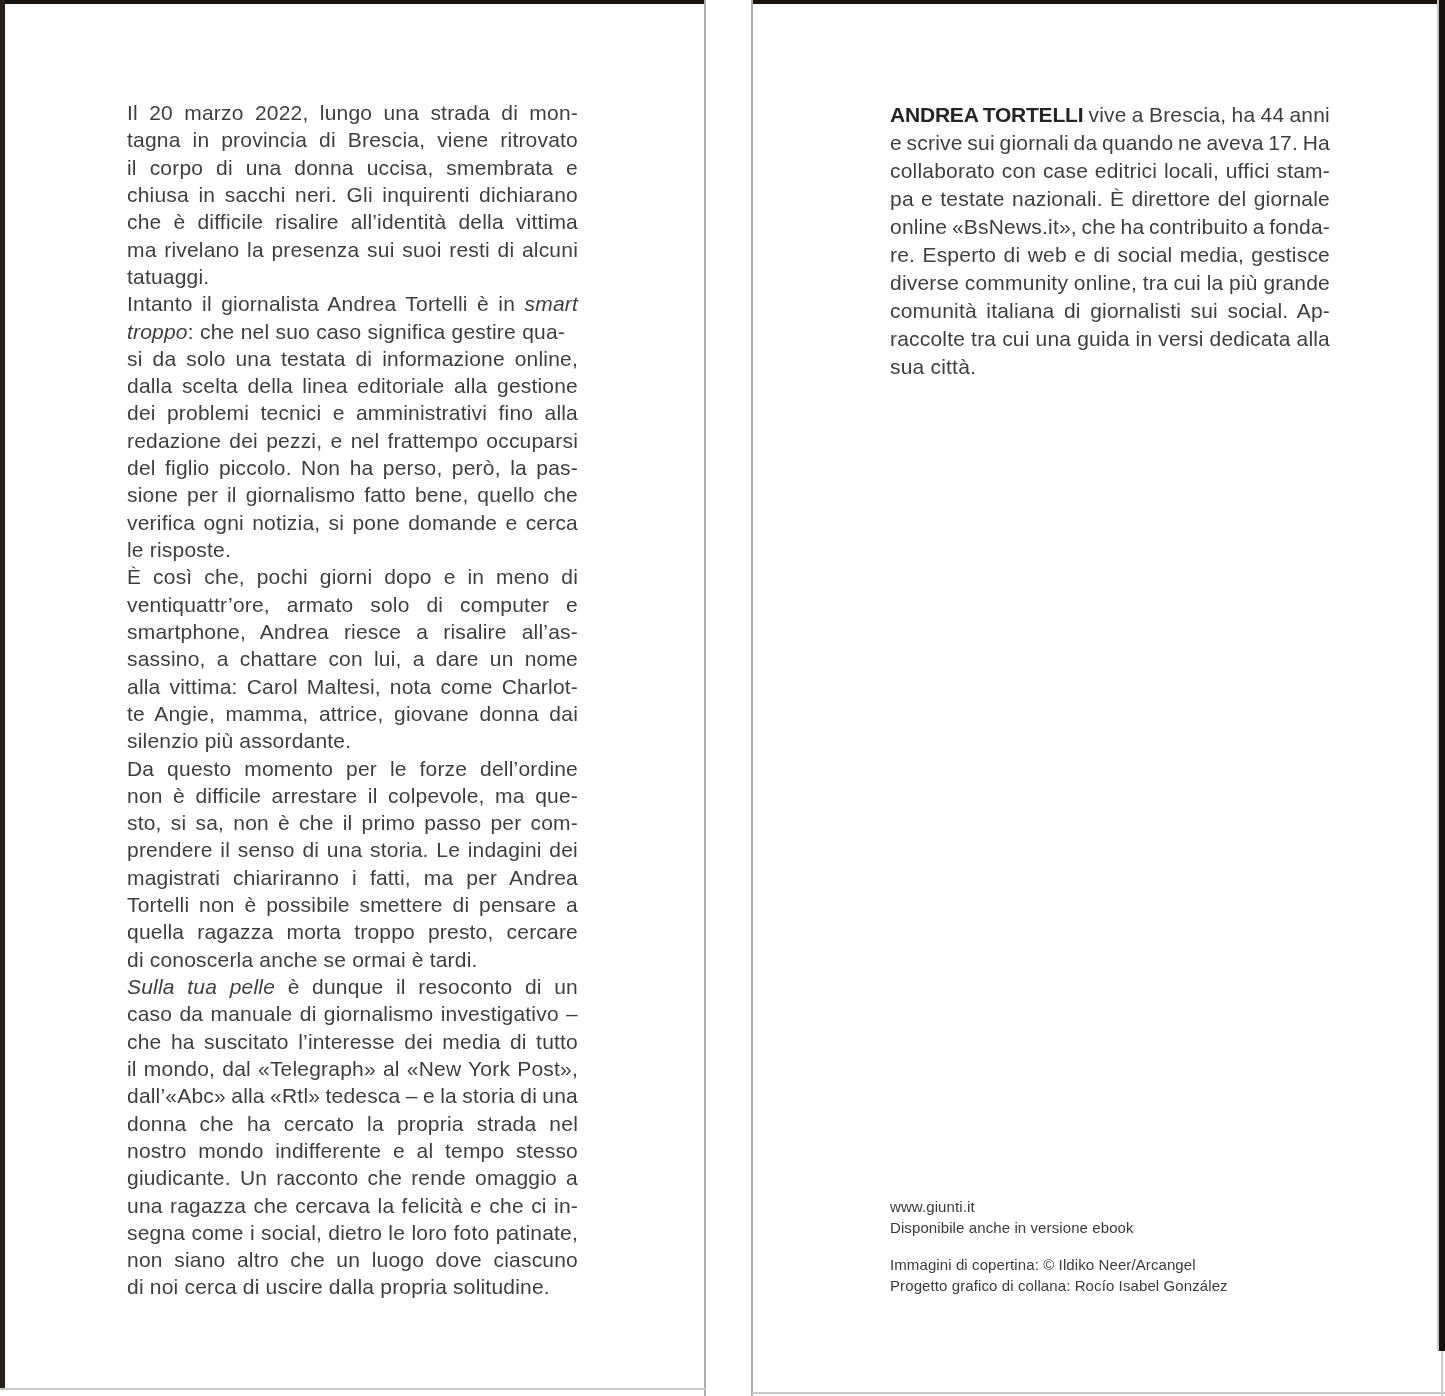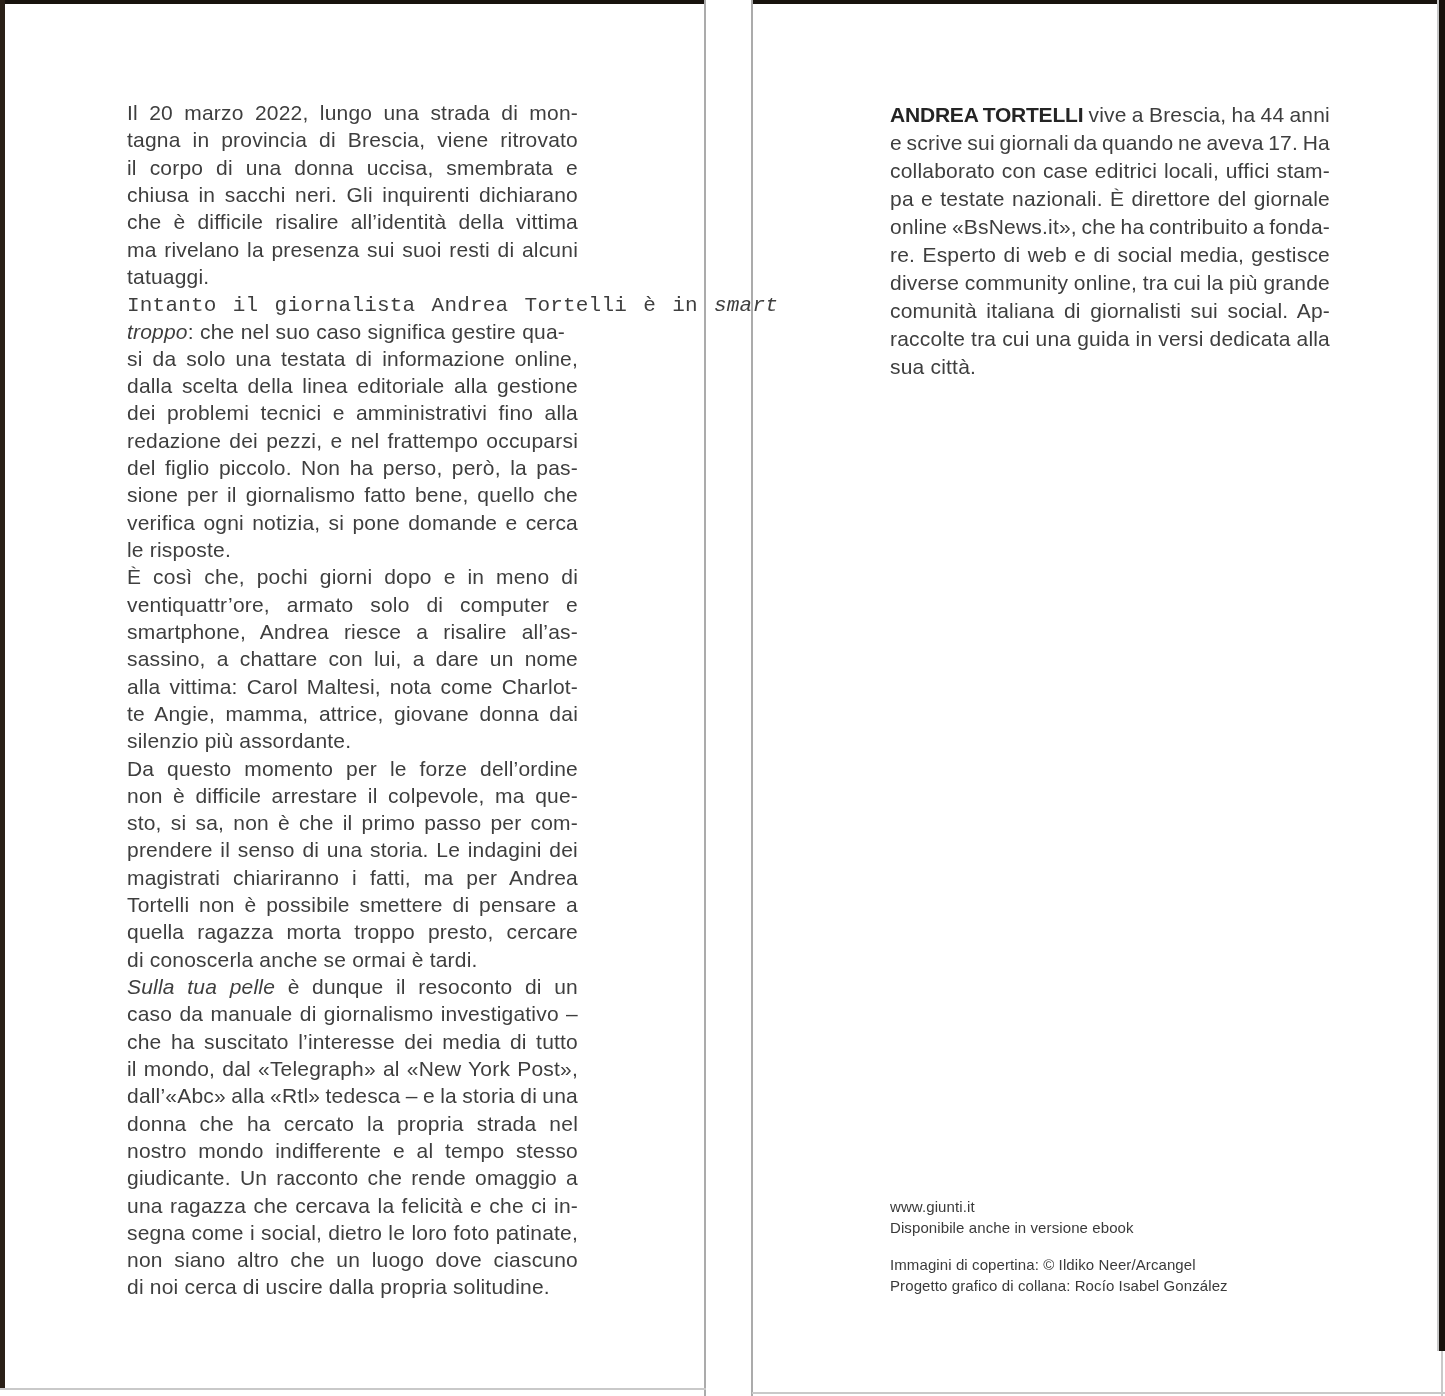--- a/index.html
+++ b/index.html
@@ -56,21 +56,21 @@
         <div class="para">
           <div class="line"><span class="line-inner" style="word-spacing: 5.27344px;">Il 20 marzo 2022, lungo una strada di mon-</span></div>
           <div class="line"><span class="line-inner" style="word-spacing: 5.92969px;">tagna in provincia di Brescia, viene ritrovato</span></div>
           <div class="line"><span class="line-inner" style="word-spacing: 6.89286px;">il corpo di una donna uccisa, smembrata e</span></div>
           <div class="line"><span class="line-inner" style="word-spacing: 3.52865px;">chiusa in sacchi neri. Gli inquirenti dichiarano</span></div>
           <div class="line"><span class="line-inner" style="word-spacing: 6.02604px;">che è difficile risalire all’identità della vittima</span></div>
           <div class="line"><span class="line-inner" style="word-spacing: 1.62695px;">ma rivelano la presenza sui suoi resti di alcuni</span></div>
           <div class="line last"><span class="line-inner">tatuaggi.</span></div>
         </div>
         <div class="para">
-          <div class="line"><span class="line-inner" style="word-spacing: 3.38393px; font-family: Liberation Mono, monospace;">Intanto il giornalista Andrea Tortelli è in <i>smart</i></span></div>
+          <div class="line"><span class="line-inner" style="word-spacing: 3.38393px;">Intanto il giornalista Andrea Tortelli è in <i>smart</i></span></div>
           <div class="line"><span class="line-inner" style="word-spacing: 0.189732px;"><i>troppo</i>: che nel suo caso significa gestire qua-</span></div>
           <div class="line"><span class="line-inner" style="word-spacing: 3.91071px;">si da solo una testata di informazione online,</span></div>
           <div class="line"><span class="line-inner" style="word-spacing: 3.48698px;">dalla scelta della linea editoriale alla gestione</span></div>
           <div class="line"><span class="line-inner" style="word-spacing: 5.32031px;">dei problemi tecnici e amministrativi fino alla</span></div>
           <div class="line"><span class="line-inner" style="word-spacing: 2.23177px;">redazione dei pezzi, e nel frattempo occuparsi</span></div>
           <div class="line"><span class="line-inner" style="word-spacing: 3.39844px;">del figlio piccolo. Non ha perso, però, la pas-</span></div>
           <div class="line"><span class="line-inner" style="word-spacing: 2.8817px;">sione per il giornalismo fatto bene, quello che</span></div>
           <div class="line"><span class="line-inner" style="word-spacing: 2.24554px;">verifica ogni notizia, si pone domande e cerca</span></div>
           <div class="line last"><span class="line-inner">le risposte.</span></div>
         </div>

